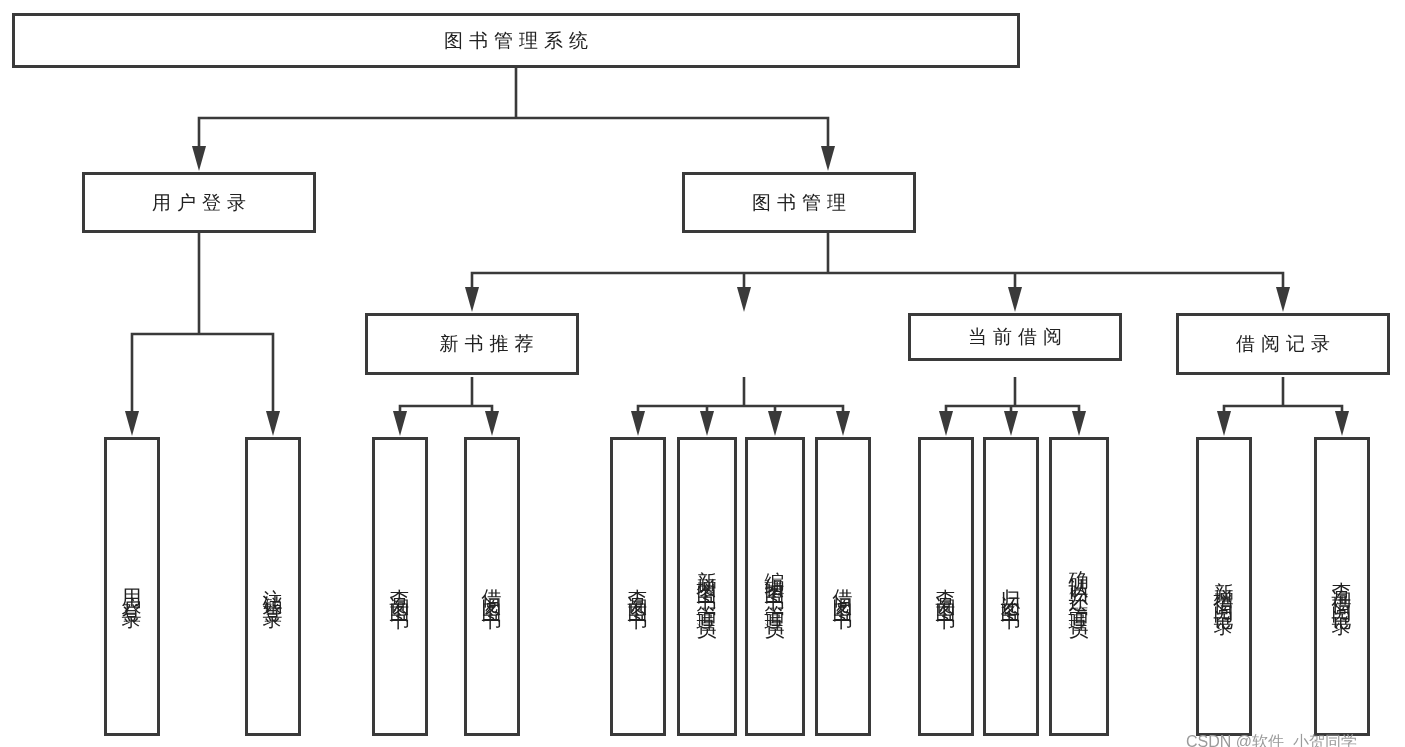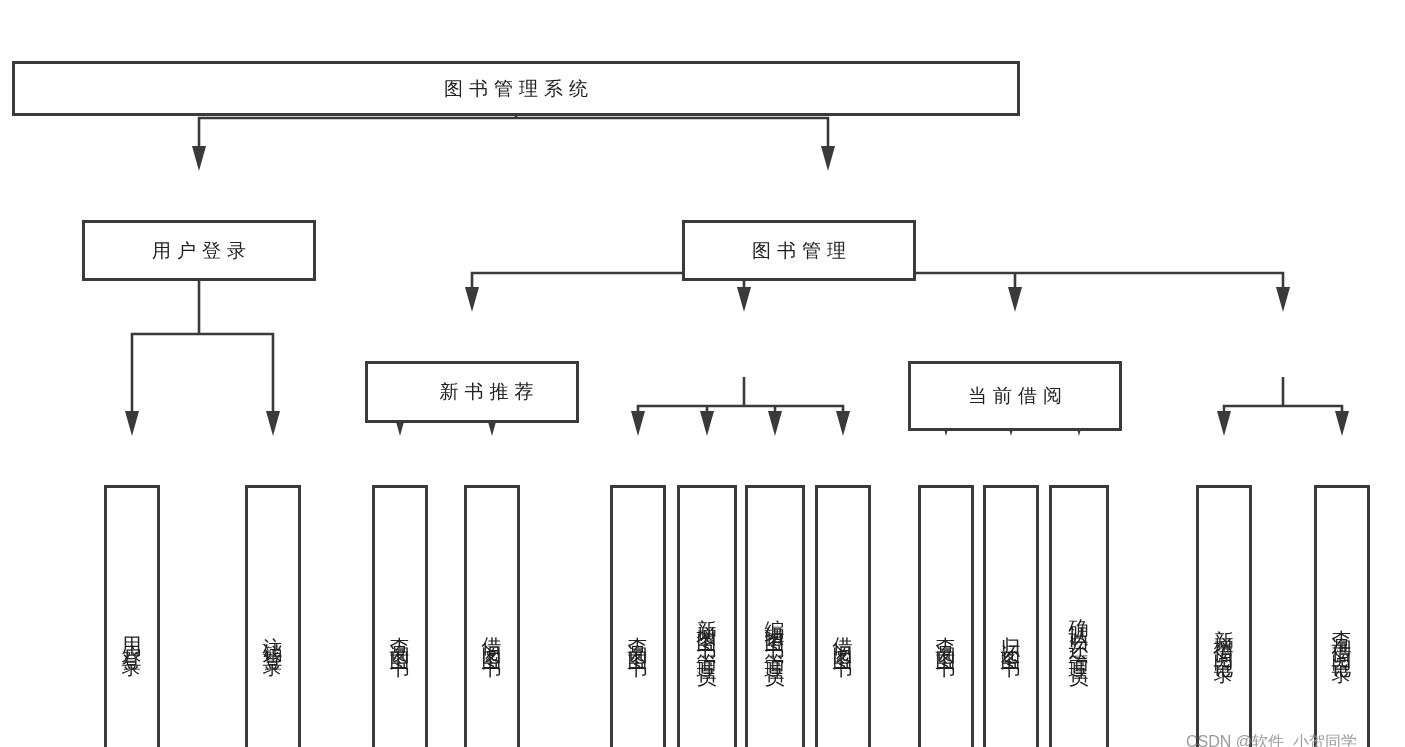--- a/index.html
+++ b/index.html
@@ -40,21 +40,20 @@
     fill: var(--line);
     stroke: none;
   }
   .box {
     position: absolute;
     background: #ffffff;
     border: 3px solid var(--line);
     display: flex;
     align-items: center;
     justify-content: center;
-    margin-top: 48px;
   }
   .hlabel {
     font-size: 19px;
     letter-spacing: 6px;
     text-indent: 6px;
     color: var(--text);
     white-space: nowrap;
   }
   .vbox { top: 437px; width: 56px; height: 299px; }
   .vbox.wide { width: 60px; }
@@ -125,22 +124,25 @@
   <div class="box" style="left:82px; top:172px; width:234px; height:61px;">
     <span class="hlabel">用户登录</span>
   </div>
   <div class="box" style="left:682px; top:172px; width:234px; height:61px;">
     <span class="hlabel">图书管理</span>
   </div>
 
   <div class="box" style="left:365px; top:313px; width:214px; height:62px;padding-left:29px;">
     <span class="hlabel">新书推荐</span>
   </div>
-  <div class="box" style="left:908px; top:313px; width:214px; height:70px;">
+  <div class="box" style="left:908px; top:313px; width:214px; height:48px;">
     <span class="hlabel">当前借阅</span>
+  </div>
+  <div class="box" style="left:1176px; top:313px; width:214px; height:62px;">
+    <span class="hlabel">借阅记录</span>
   </div>
 
   <div class="box vbox" style="left:104px;">
     <span class="vtext">用户登录</span>
   </div>
   <div class="box vbox" style="left:245px;">
     <span class="vtext">注销登录</span>
   </div>
 
   <div class="box vbox" style="left:372px;">

